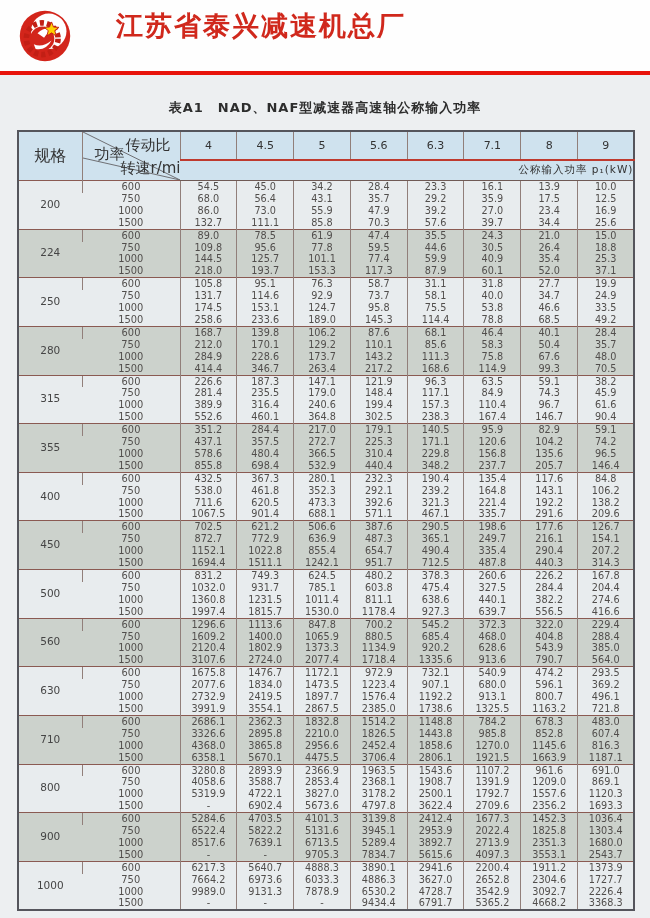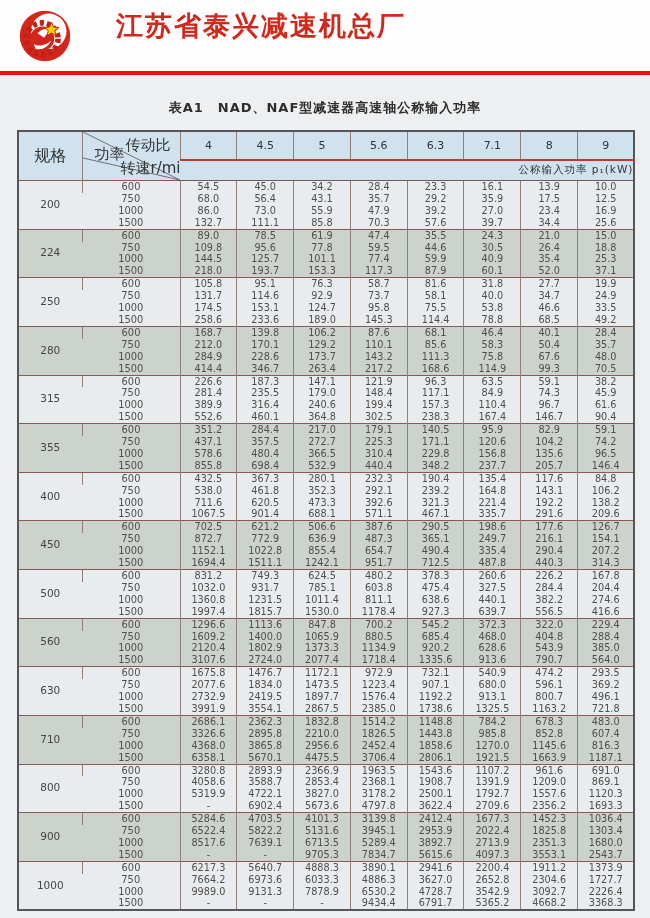--- a/index.html
+++ b/index.html
@@ -209,21 +209,21 @@
             <td class="val">52.0</td>
             <td class="val">37.1</td>
           </tr>
           <tr class="g-light group-first">
             <td class="spec" rowspan="4">250</td>
             <td class="speed">600</td>
             <td class="val">105.8</td>
             <td class="val">95.1</td>
             <td class="val">76.3</td>
             <td class="val">58.7</td>
-            <td class="val">81.6</td>
+            <td class="val">31.1</td>
             <td class="val">31.8</td>
             <td class="val">27.7</td>
             <td class="val">19.9</td>
           </tr>
           <tr class="g-light">
             <td class="speed">750</td>
             <td class="val">131.7</td>
             <td class="val">114.6</td>
             <td class="val">92.9</td>
             <td class="val">73.7</td>

